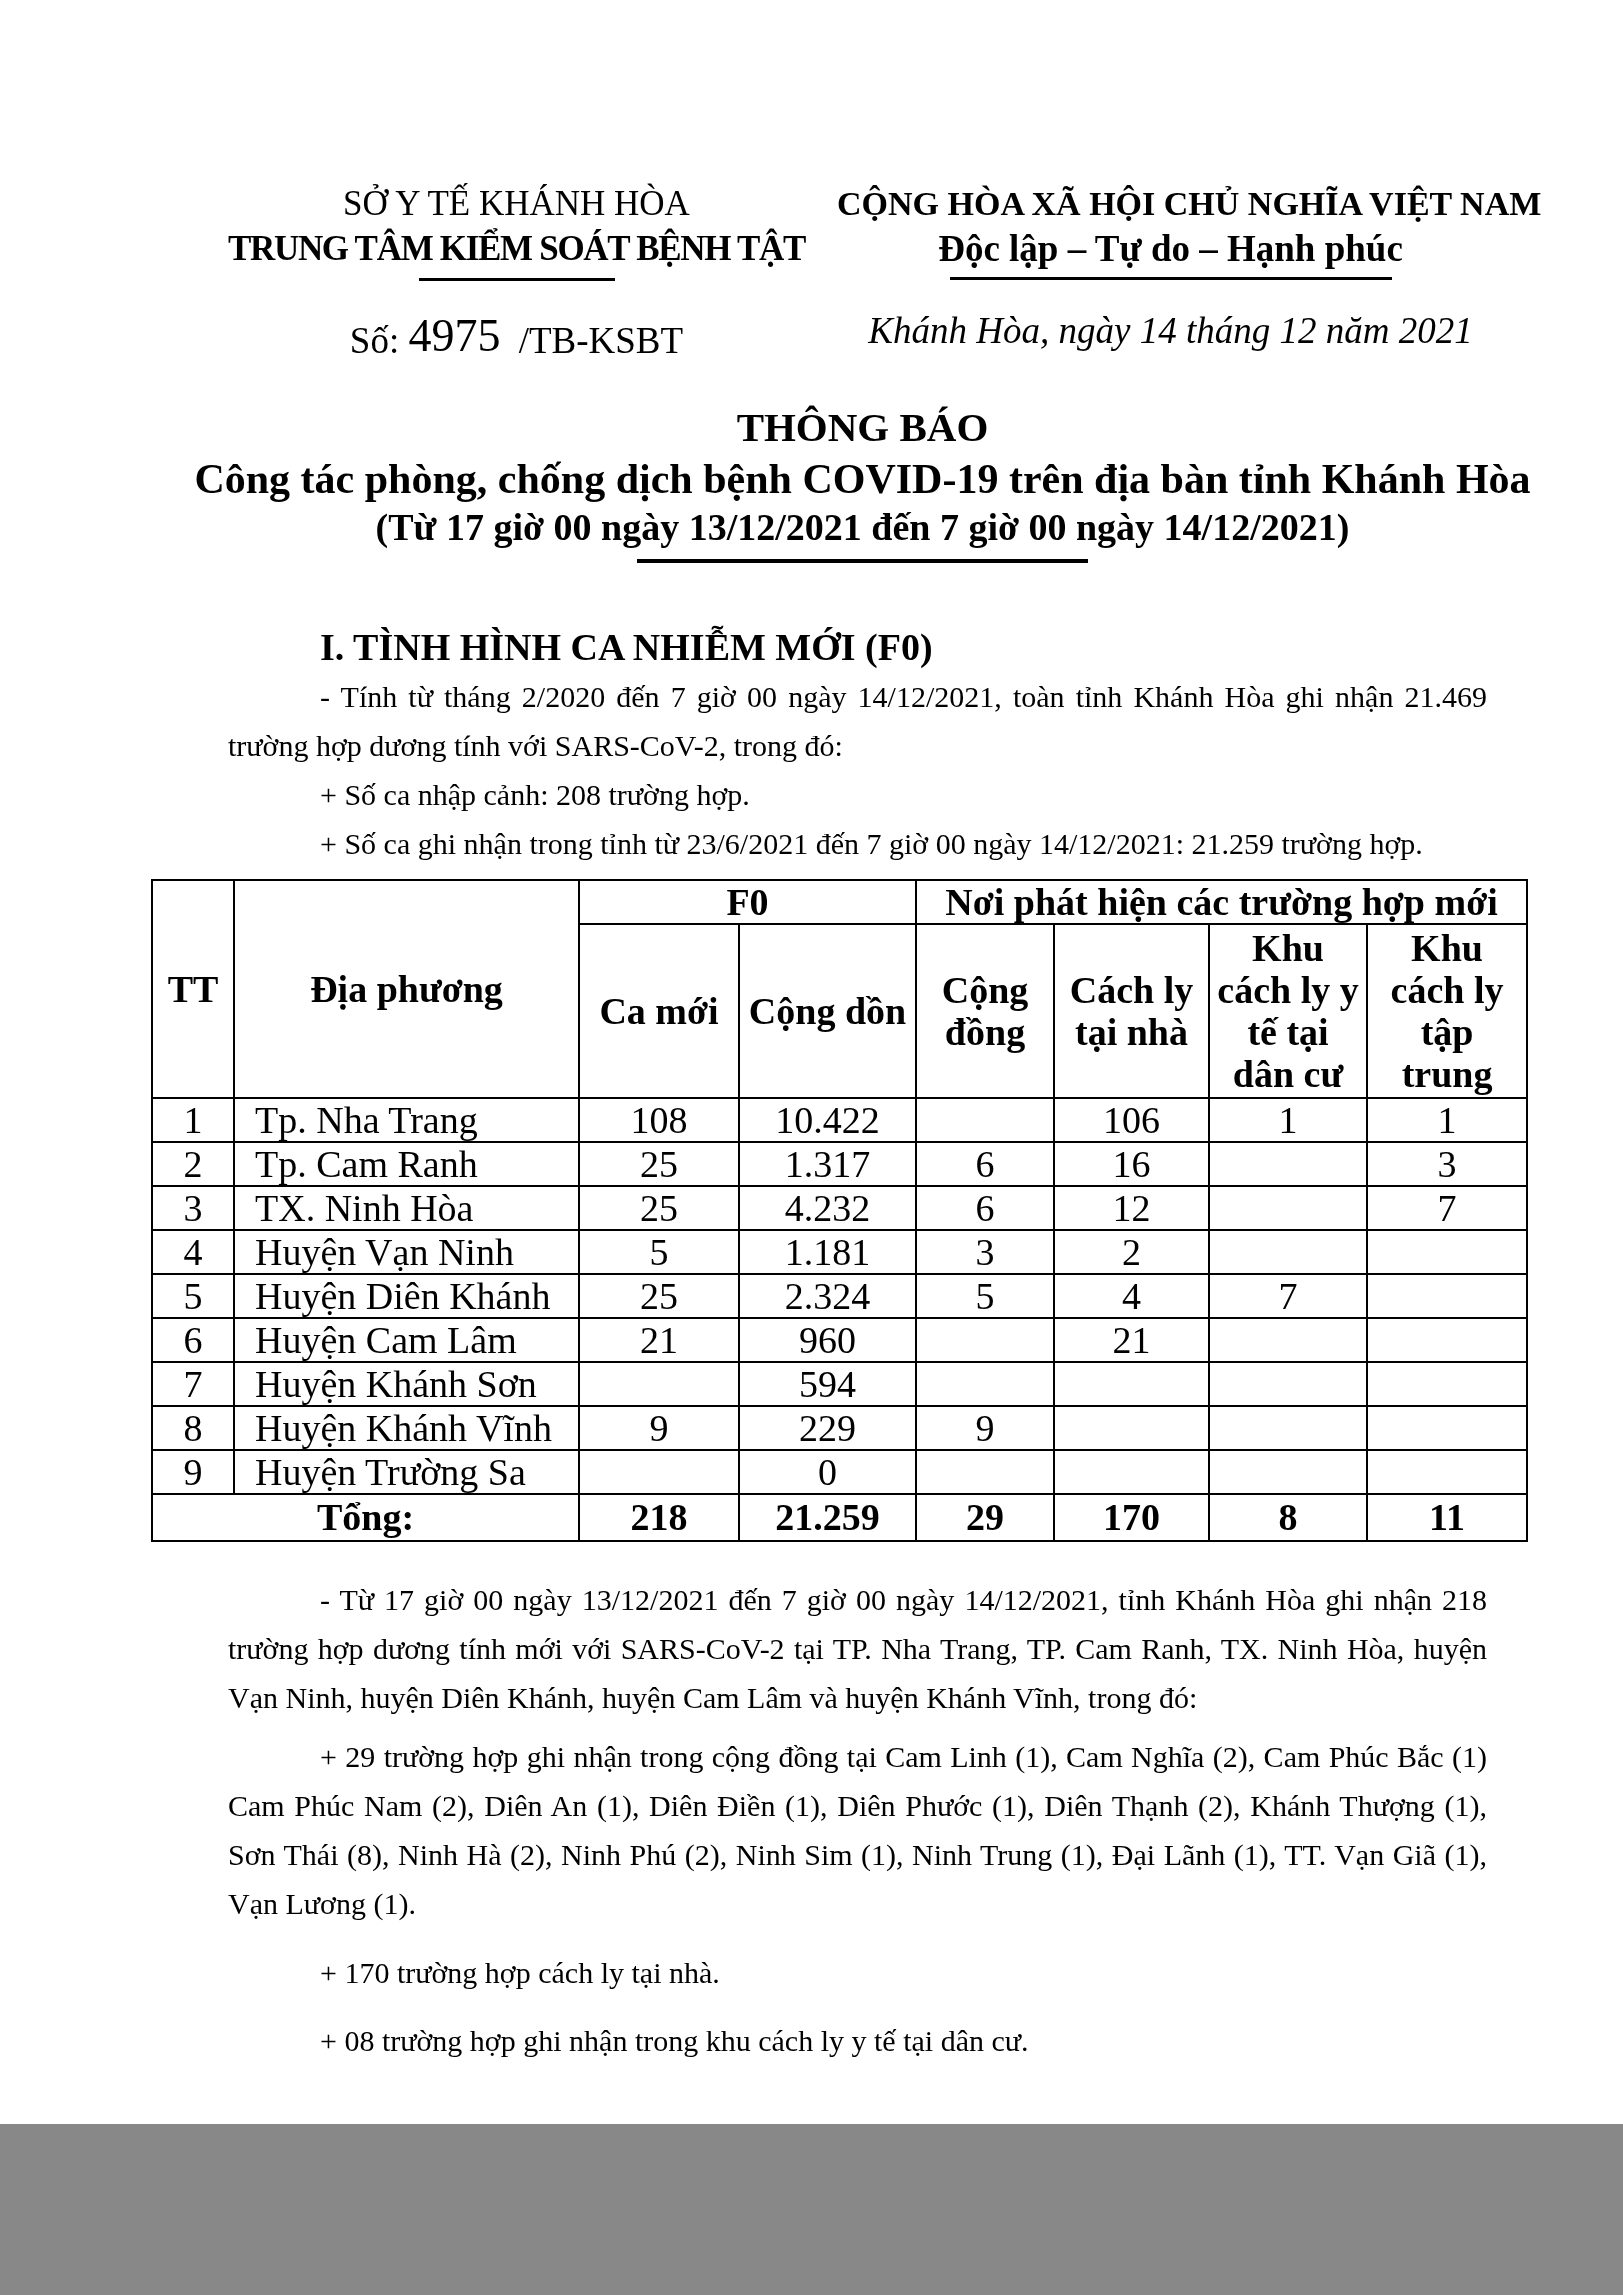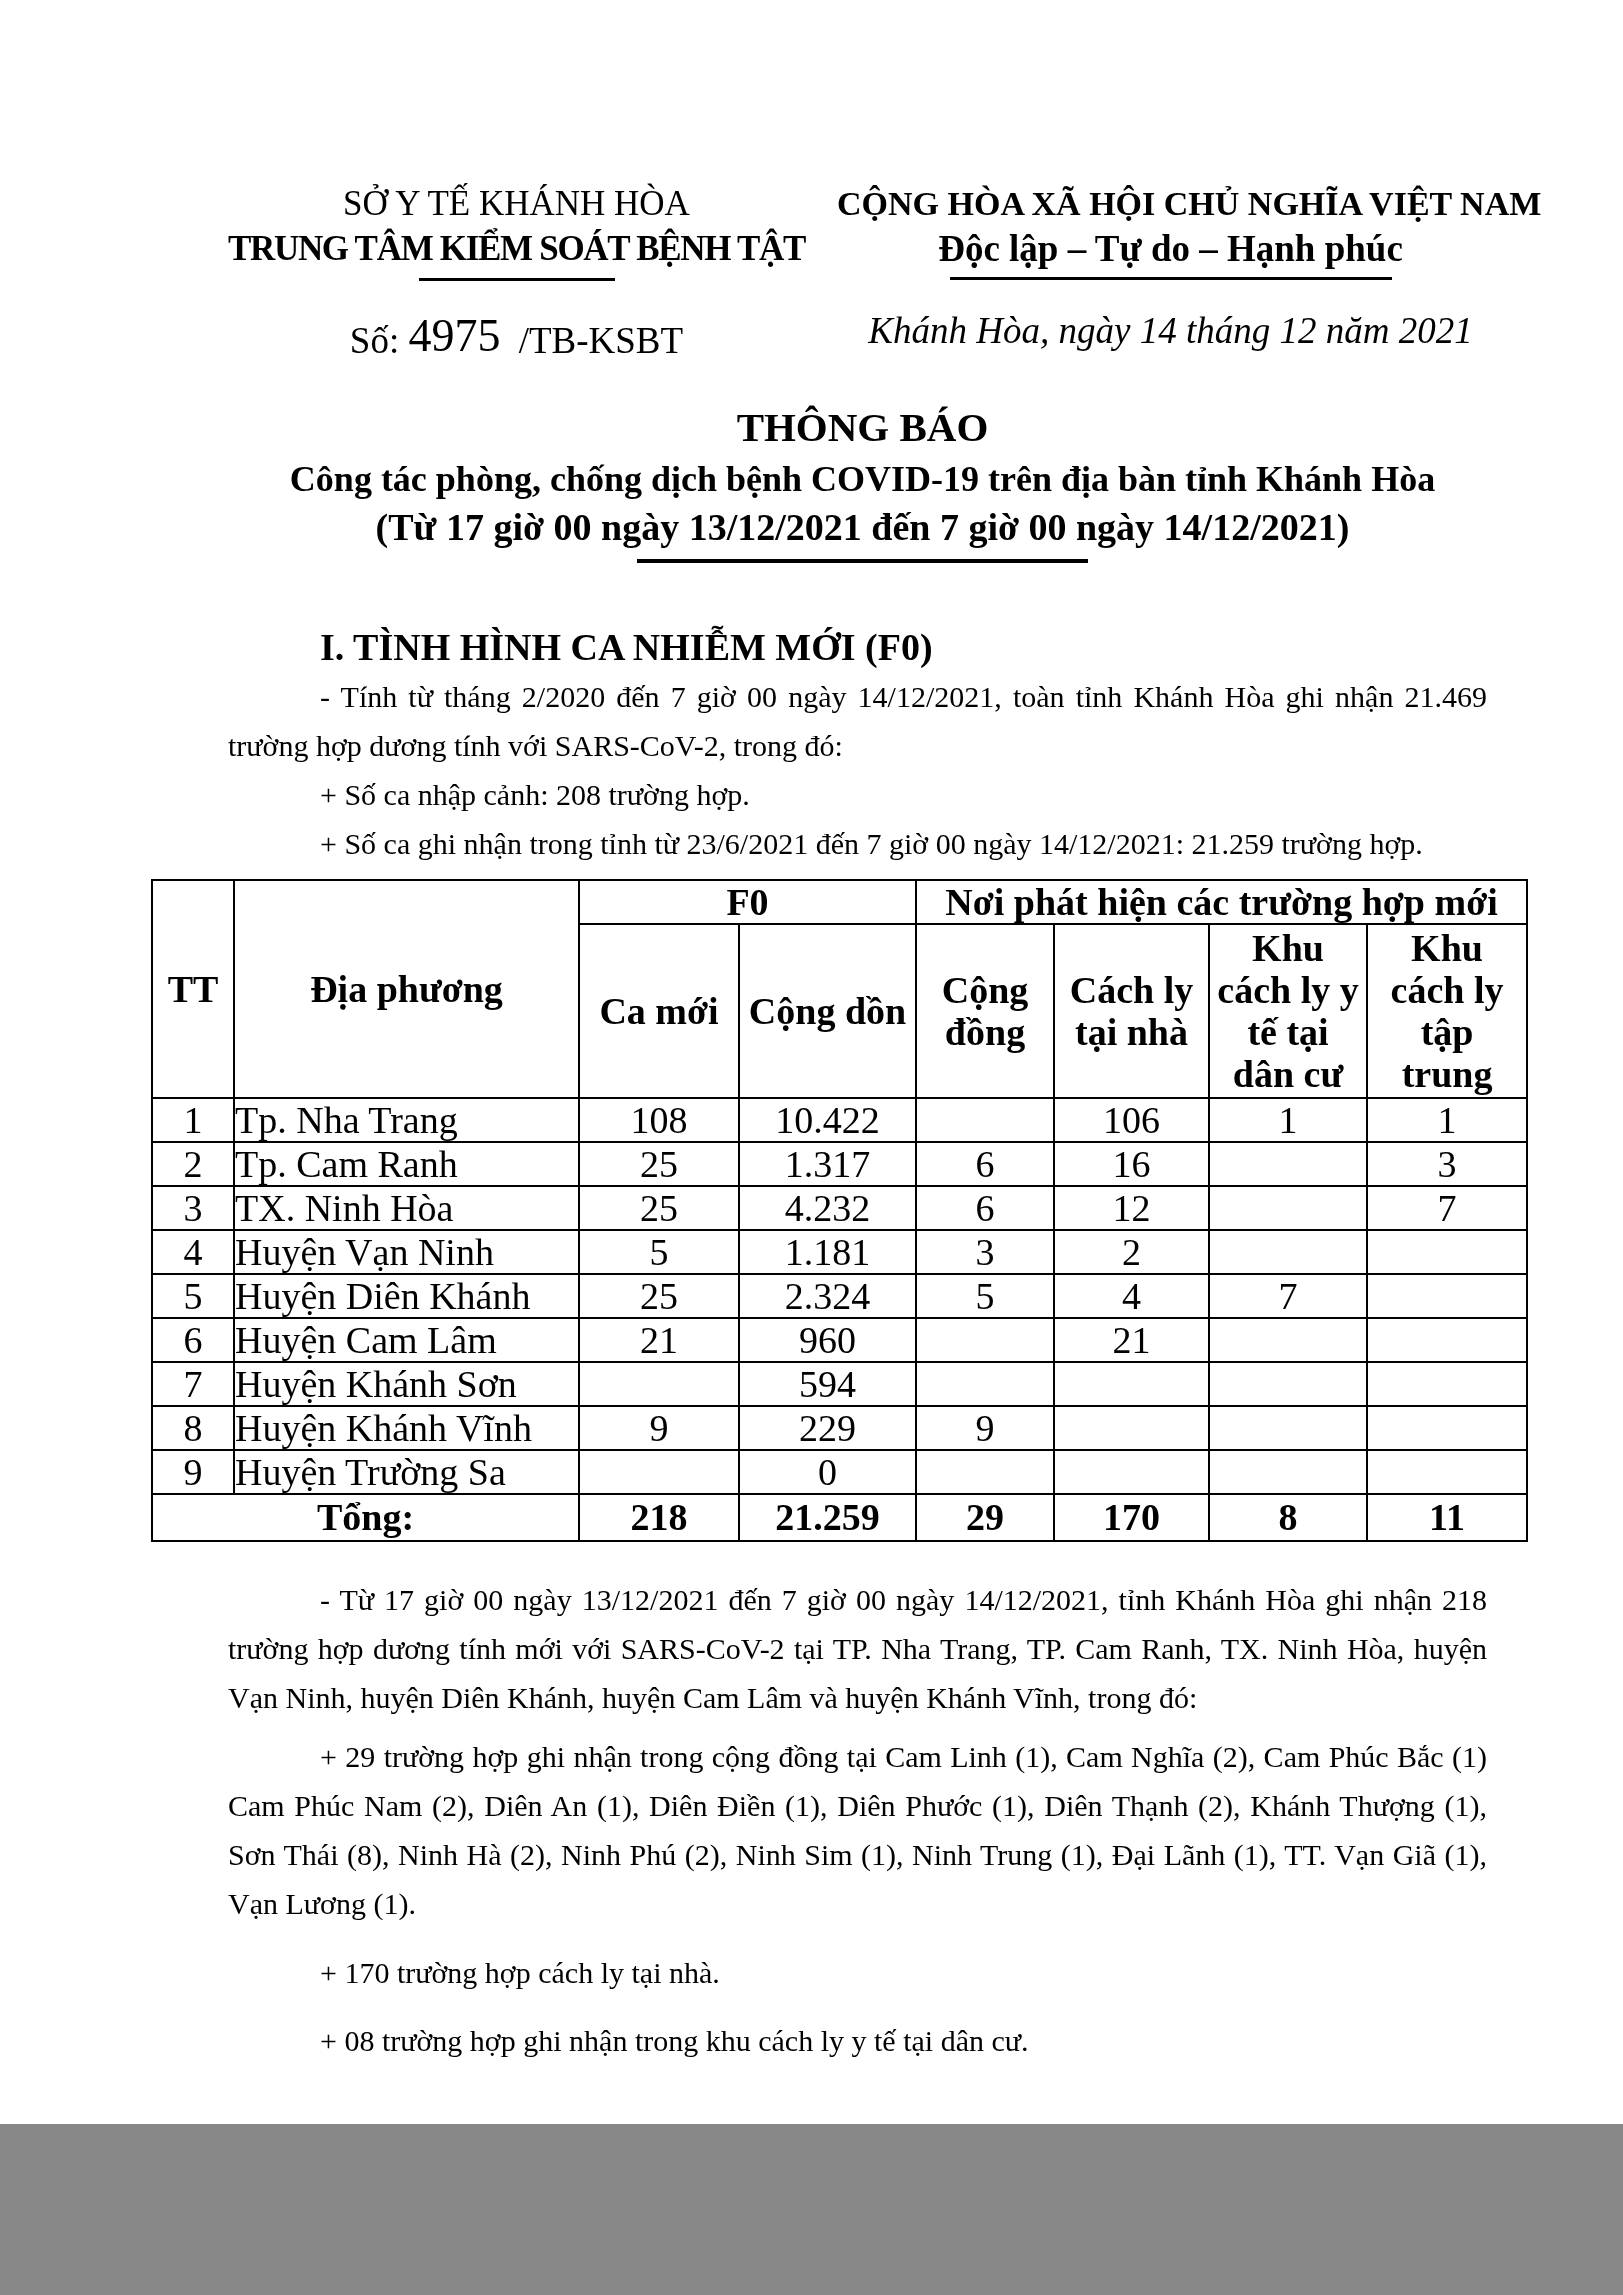--- a/index.html
+++ b/index.html
@@ -24,21 +24,21 @@
   .hr2{font-size:37px;line-height:47px;font-weight:bold;white-space:nowrap;}
   .rule{background:#000;height:3.3px;}
   .rule-issuer{width:196px;margin:5.2px auto 0;}
   .rule-motto{width:442px;margin:5.2px auto 0;}
   .doc-no{margin-top:30px;font-size:37px;white-space:nowrap;}
   .doc-num{font-size:46px;position:relative;top:-2.6px;margin:0 18.3px 0 9.2px;}
   .date-line{margin-top:29px;font-size:37px;font-style:italic;white-space:nowrap;}
   
   .titleblock{position:absolute;top:400px;left:182px;width:1361px;text-align:center;}
   .t1{font-size:41px;line-height:54px;font-weight:bold;}
-  .t2{font-size:36px;line-height:50px;font-weight:bold;white-space:nowrap;}
+  .t2{font-size:42px;line-height:50px;font-weight:bold;white-space:nowrap;}
   .t3{font-size:38px;line-height:47px;font-weight:bold;white-space:nowrap;}
   .rule-title{width:451px;height:3.9px;margin:7.9px auto 0;}
   
   .bodyblock{position:absolute;top:623px;left:228px;width:1259px;}
   .sec-heading{font-size:38px;line-height:49px;font-weight:bold;text-indent:92px;margin:0;}
   .para{font-size:30px;line-height:49px;text-align:justify;text-indent:92px;margin:0;}
   .mt-lg{margin-top:33px;}
   .mt-md{margin-top:19.6px;}
   .mt-sm{margin-top:10.5px;}
   
@@ -46,21 +46,21 @@
     table-layout:fixed;border-collapse:collapse;
     width:1374px;margin:10.5px 0 0 -77px;
   }
   .covid th,.covid td{
     border:2.6px solid #000;
     text-align:center;vertical-align:middle;
     font-size:38px;line-height:42px;
     padding:0 3.9px;overflow:hidden;
   }
   .covid th{font-weight:bold;}
-  .covid td.loc{text-align:left;padding-left:0;}
+  .covid td.loc{text-align:left;padding-left:20px;}
   tr.h1{height:37px;}
   tr.h2{height:174px;}
   tr.trow{height:42px;}
   tr.total-row{height:47px;}
   tr.total-row td{font-weight:bold;}
 </style>
 </head>
 <body>
 
 <div class="page">

